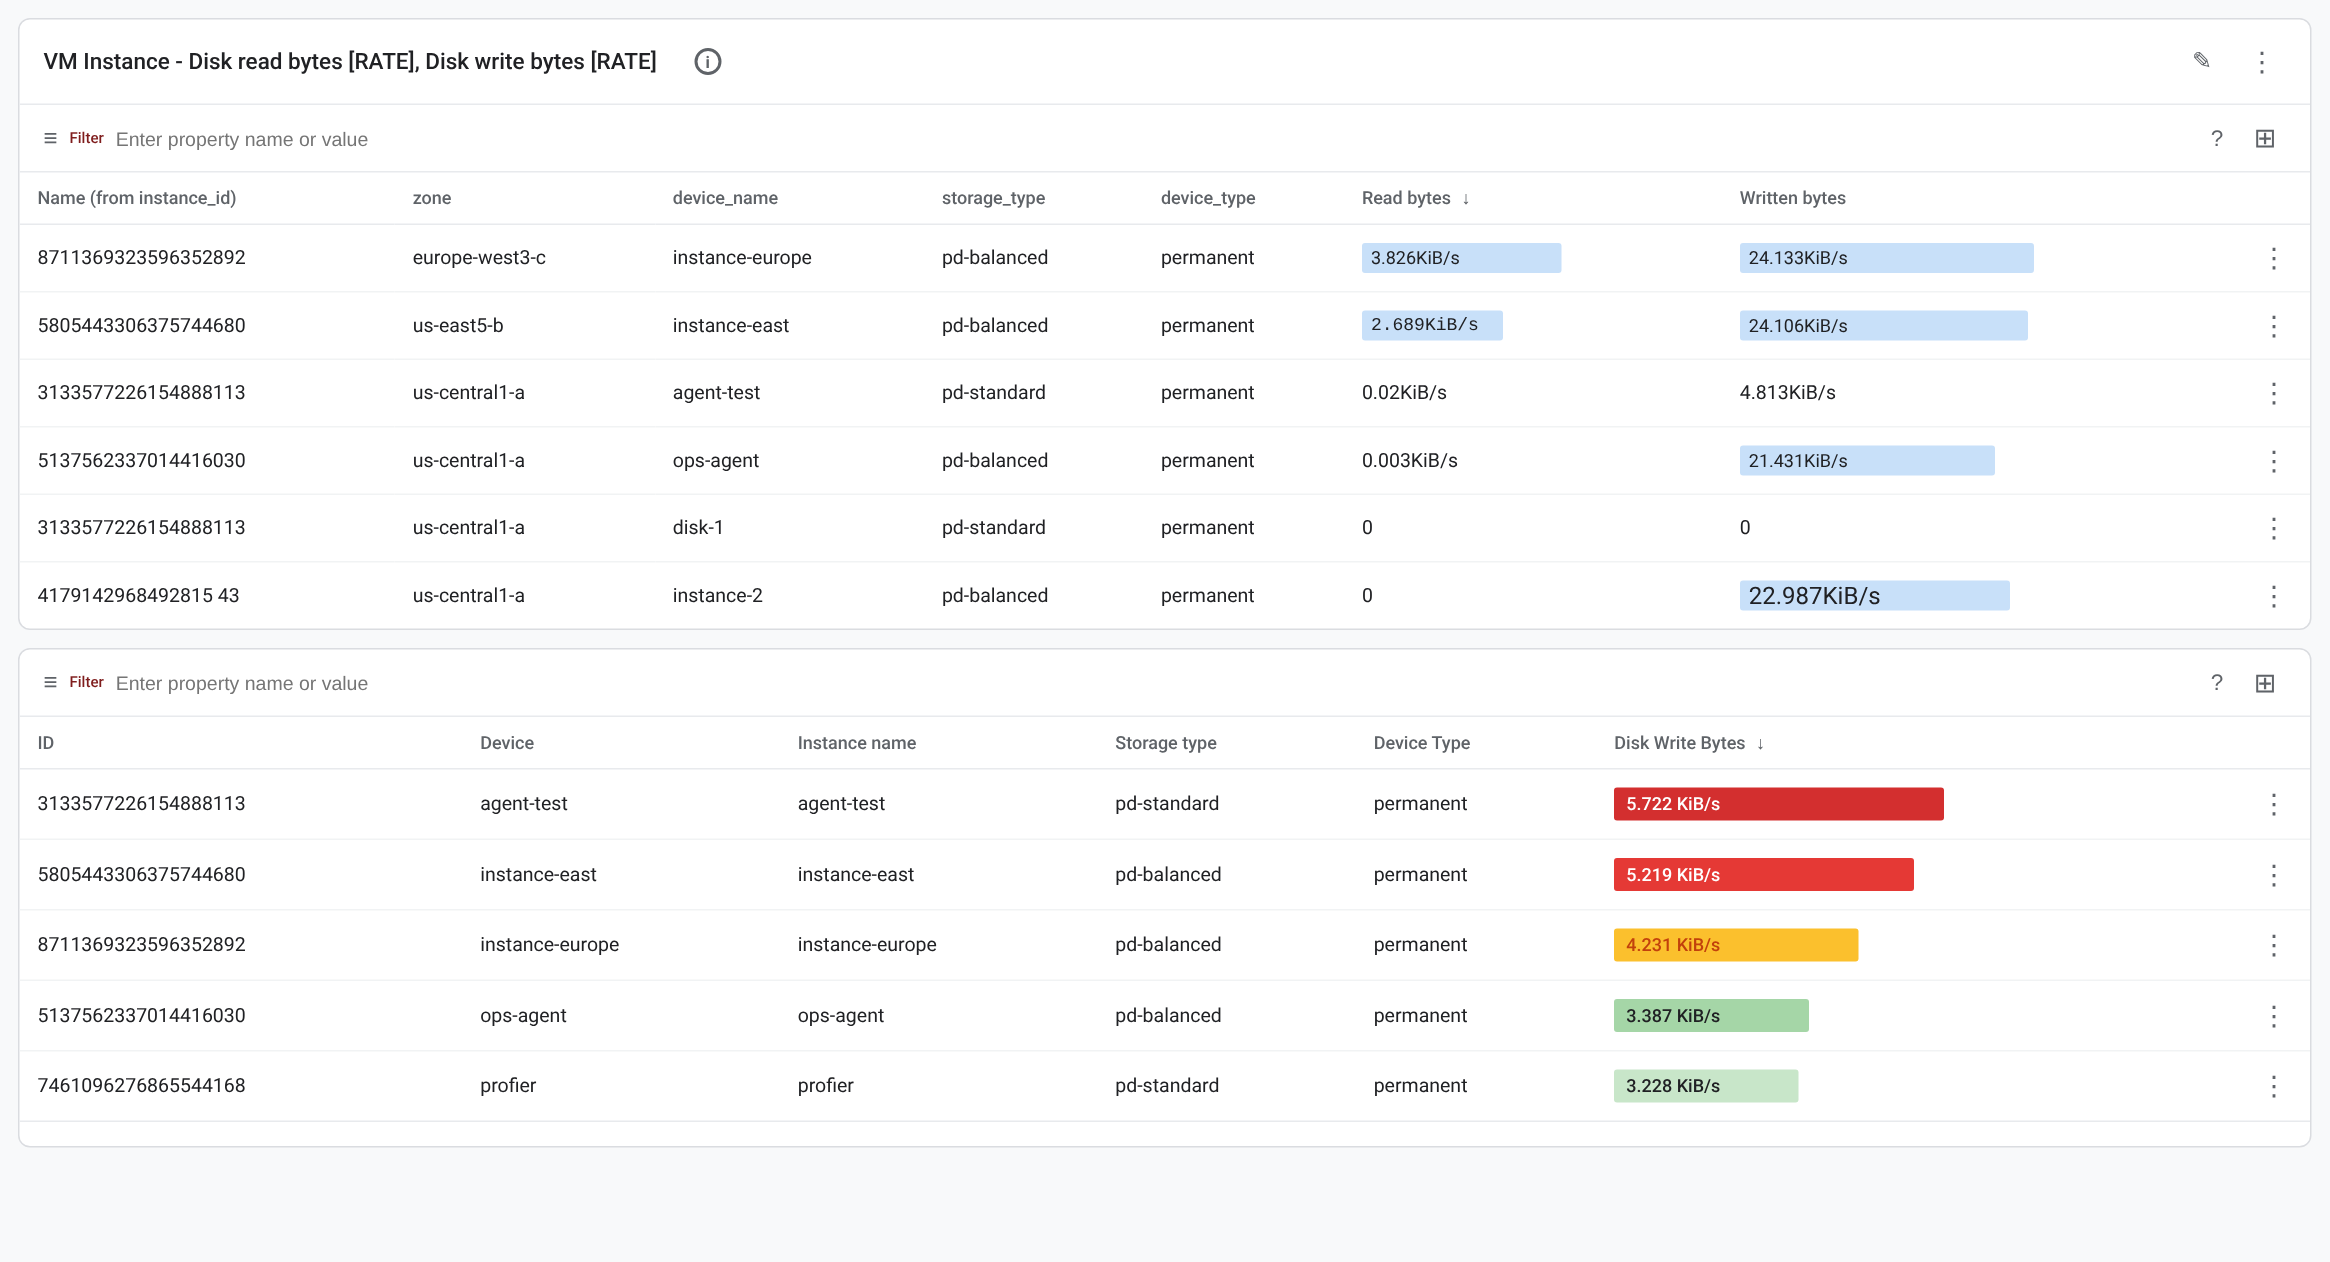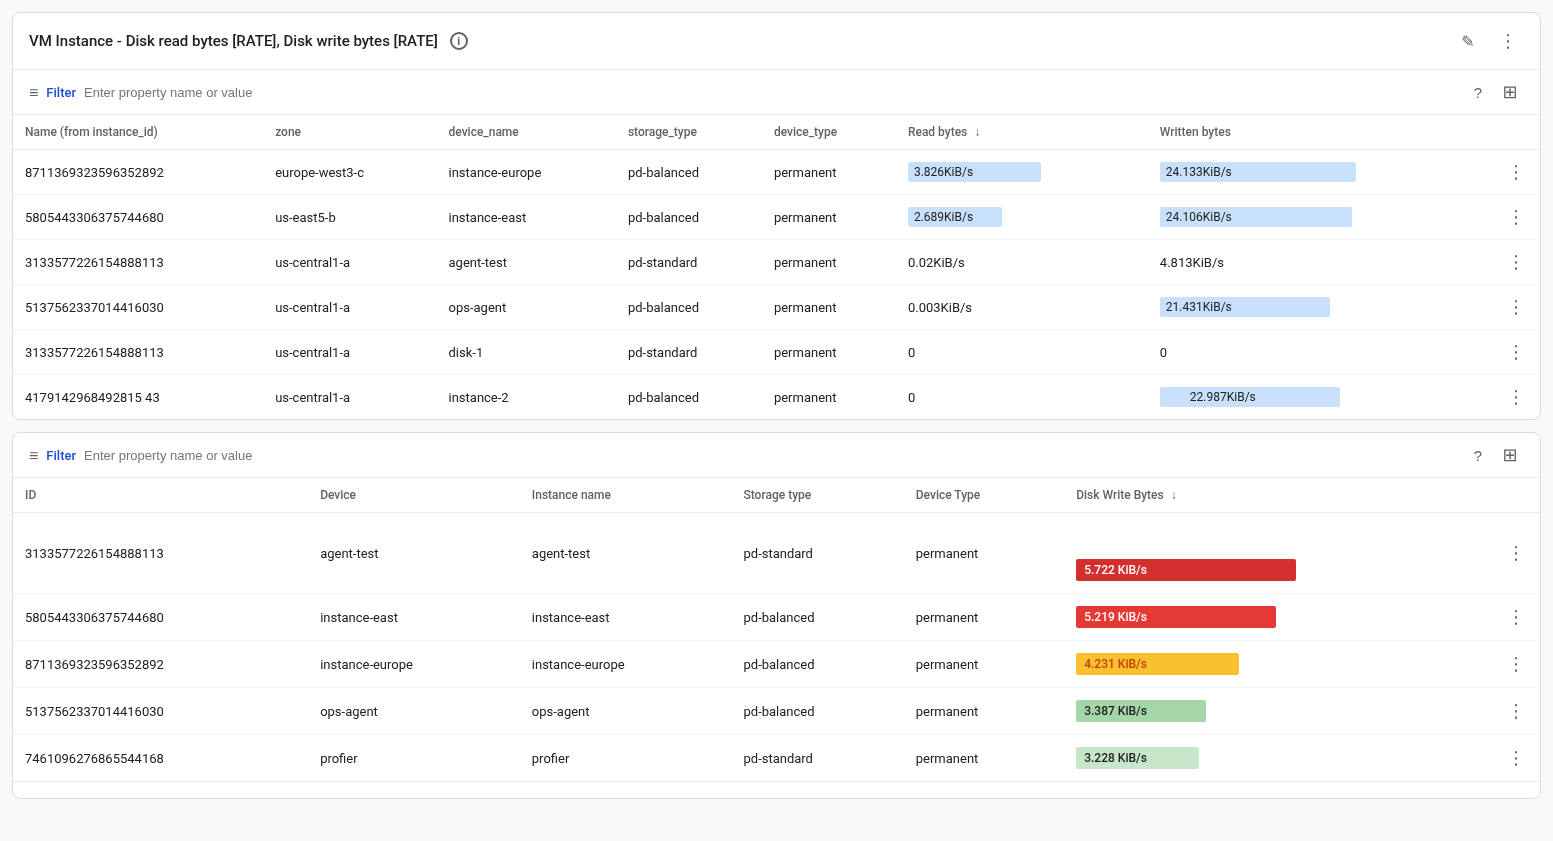--- a/index.html
+++ b/index.html
@@ -20,21 +20,21 @@
       padding: 12px 16px;
       border-bottom: 1px solid #e8eaed;
     }
 
     .panel-title {
       font-size: 15px;
       font-weight: 500;
       color: #202124;
       display: flex;
       align-items: flex-end;
-      gap: 12px;
+      gap: 25px;
     }
 
     .info-icon {
       width: 18px; height: 18px;
       border-radius: 50%;
       border: 2px solid #5f6368;
       display: inline-flex; align-items: center; justify-content: center;
       font-size: 11px; color: #5f6368; font-weight: bold; cursor: pointer;
     }
 
@@ -56,21 +56,21 @@
       border-bottom: 1px solid #e8eaed;
       gap: 8px;
     }
 
     .filter-icon {
       color: #5f6368;
       font-size: 16px;
     }
 
     .filter-label {
-      font-size: 13px; font-weight: 500; color: #1d4ed8;
+      font-size: 10px; font-weight: 500; color: #7f1d1d;
     }
 
     .filter-input {
       flex: 1;
       border: none; outline: none;
       font-size: 13px; color: #80868b;
       background: transparent;
     }
 
     .filter-actions {
@@ -257,21 +257,21 @@
   </tr>
         <tr>
     <td>5805443306375744680</td>
     <td>us-east5-b</td>
     <td>instance-east</td>
     <td>pd-balanced</td>
     <td>permanent</td>
     <td>
       <div class="bar-wrap" style="min-width:140px; display:inline-block; position:relative; height:24px; vertical-align:middle;">
         <div class="bar-bg bar-blue" style="width:67%; left:0; top:2px; bottom:2px; position:absolute; border-radius:2px;"></div>
-        <span style="position:absolute;left:6px;top:50%;transform:translateY(-50%);font-size:12px;white-space:nowrap;">2.689KiB/s</span>
+        <span style="position:absolute;left:6px;top:50%;transform:translateY(-50%);font-size:12px;white-space:nowrap;font-family:Liberation Mono, monospace;">2.689KiB/s</span>
       </div>
     </td>
     <td>
       <div class="bar-wrap" style="min-width:200px; display:inline-block; position:relative; height:24px; vertical-align:middle;">
         <div class="bar-bg bar-blue" style="width:96%; left:0; top:2px; bottom:2px; position:absolute; border-radius:2px;"></div>
         <span style="position:absolute;left:6px;top:50%;transform:translateY(-50%);font-size:12px;white-space:nowrap;">24.106KiB/s</span>
       </div>
     </td>
     <td style="text-align:center;">
       <button class="more-btn" style="border:none;background:none;cursor:pointer;color:#5f6368;font-size:18px;">⋮</button>
@@ -333,21 +333,21 @@
     <td>us-central1-a</td>
     <td>instance-2</td>
     <td>pd-balanced</td>
     <td>permanent</td>
     <td>
       <span>0</span>
     </td>
     <td>
       <div class="bar-wrap" style="min-width:200px; display:inline-block; position:relative; height:24px; vertical-align:middle;">
         <div class="bar-bg bar-blue" style="width:90%; left:0; top:2px; bottom:2px; position:absolute; border-radius:2px;"></div>
-        <span style="position:absolute;left:6px;top:50%;transform:translateY(-50%);font-size:12px;white-space:nowrap;margin-left:24px;">22.987KiB/s</span>
+        <span style="position:absolute;left:6px;top:50%;transform:translateY(-50%);font-size:16px;white-space:nowrap;">22.987KiB/s</span>
       </div>
     </td>
     <td style="text-align:center;">
       <button class="more-btn" style="border:none;background:none;cursor:pointer;color:#5f6368;font-size:18px;">⋮</button>
     </td>
   </tr>
       </tbody>
   </table>
 
 </div>
@@ -384,21 +384,21 @@
       </tr>
     </thead>
     <tbody id="table2-body">
     <tr>
     <td>3133577226154888113</td>
     <td>agent-test</td>
     <td>agent-test</td>
     <td>pd-standard</td>
     <td>permanent</td>
     <td style="padding-right:4px;">
-      <div style="position:relative; height:26px; min-width:180px; display:inline-block; vertical-align:middle; width:220px;margin-top:34px;">
+      <div style="position:relative; height:26px; min-width:180px; display:inline-block; vertical-align:middle; width:220px;">
         <div style="position:absolute;left:0;top:2px;bottom:2px;width:100%;background:#d32f2f;border-radius:2px;"></div>
         <span style="position:absolute;left:8px;top:50%;transform:translateY(-50%);font-size:12px;white-space:nowrap;color:#fff;font-weight:500;">5.722  KiB/s</span>
       </div>
     </td>
     <td style="text-align:center;">
       <button class="more-btn" style="border:none;background:none;cursor:pointer;color:#5f6368;font-size:18px;">⋮</button>
     </td>
   </tr>
         <tr>
     <td>5805443306375744680</td>

